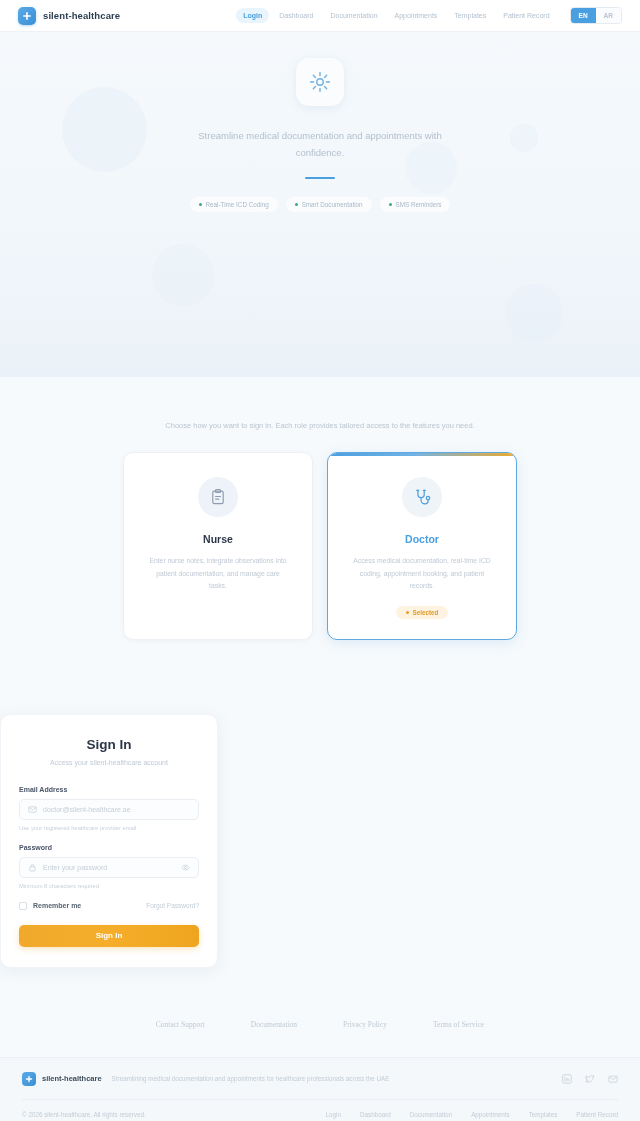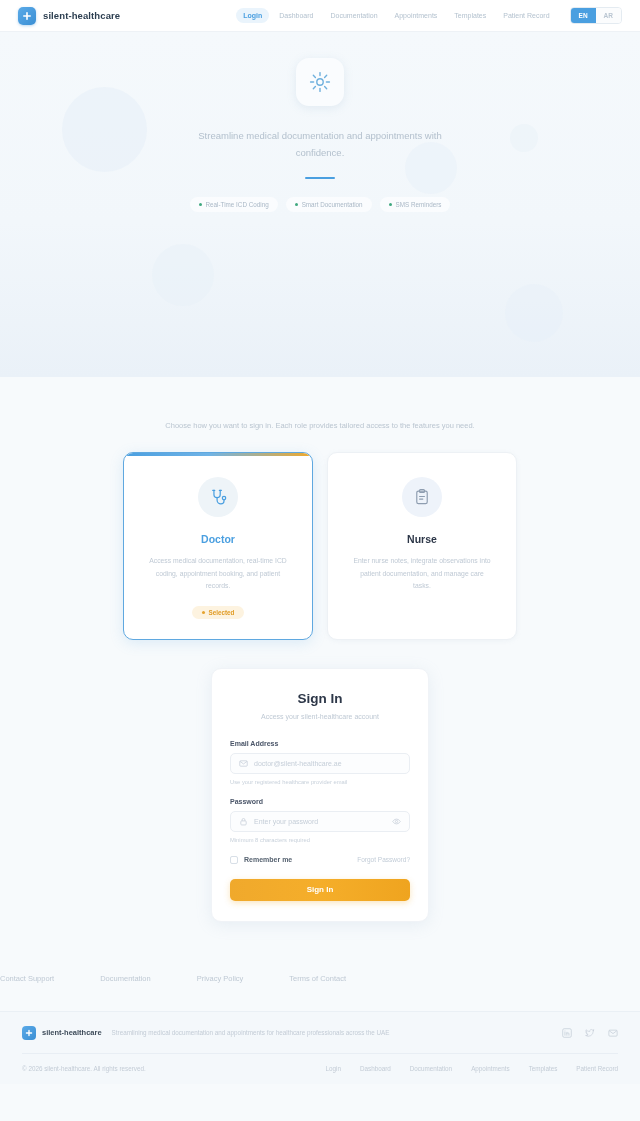--- a/index.html
+++ b/index.html
@@ -236,22 +236,21 @@
     padding: 3px 10px;
   }
   .selected-badge .dot {
     width: 3px; height: 3px; border-radius: 50%;
     background: #e6a32e;
   }
 
   
   .signin-wrap {
     display: flex;
-    justify-content: center;
-    padding-top: 28px;
+    padding-top: 74px;
   }
   .signin-card {
     width: 218px;
     background: #fff;
     border-radius: 10px;
     padding: 22px 18px 20px;
     box-shadow: 0 3px 16px rgba(150,175,200,.16);
     border: 1px solid #f0f3f7;
   }
   .signin-title {
@@ -330,24 +329,26 @@
     font-size: 8px;
     font-weight: bold;
     font-family: "Liberation Sans", sans-serif;
     cursor: pointer;
     box-shadow: 0 2px 6px rgba(240,169,44,.3);
   }
 
   
   .support-links {
     display: flex;
+    justify-content: center;
     gap: 46px;
     padding: 52px 0 28px;
     font-size: 7.5px;
     color: #bfc9d4;
+    font-family: Liberation Serif, serif;
   }
   .support-links span { cursor: pointer; }
 
   
   .footer {
     background: #f4f8fb;
     border-top: 1px solid #eaf0f5;
     padding: 14px 22px 0;
   }
   .footer-top {
@@ -472,49 +473,49 @@
       </span>
     </div>
   </div>
 </div>
 
 <div class="roles-section">
   <p class="section-sub">Choose how you want to sign in. Each role provides tailored access to the features you need.</p>
 
   <div class="role-cards">
 
+    <div class="role-card">
+      <div class="role-icon-wrap nurse">
+        <svg width="18" height="18" viewBox="0 0 20 20">
+          <rect x="4.2" y="3.4" width="11.6" height="14" rx="1.8" fill="none" stroke="#8e9db0" stroke-width="1.3"></rect>
+          <rect x="7.2" y="1.7" width="5.6" height="3.2" rx="1.1" fill="none" stroke="#8e9db0" stroke-width="1.3"></rect>
+          <path d="M7.3 9.4h5.4M7.3 12.3h3.6" stroke="#8e9db0" stroke-width="1.3" stroke-linecap="round"></path>
+        </svg>
+      </div>
+      <div class="role-name">Nurse</div>
+      <div class="role-desc">Enter nurse notes, integrate observations into patient documentation, and manage care tasks.</div>
+    </div>
+
     <div class="role-card selected">
       <div class="role-icon-wrap doctor">
         <svg width="19" height="19" viewBox="0 0 20 20">
           <path d="M5.2 2.6v4.2a3.3 3.3 0 0 0 6.6 0V2.6" fill="none" stroke="#4a9fe0" stroke-width="1.3" stroke-linecap="round"></path>
           <path d="M3.9 2.4h2.2M10.9 2.4h2.2" stroke="#4a9fe0" stroke-width="1.3" stroke-linecap="round"></path>
           <path d="M8.5 10.1v2.6a4 4 0 0 0 4 4 3.3 3.3 0 0 0 3.3-3.3v-1.1" fill="none" stroke="#4a9fe0" stroke-width="1.3" stroke-linecap="round"></path>
           <circle cx="15.8" cy="10.6" r="1.8" fill="none" stroke="#4a9fe0" stroke-width="1.3"></circle>
         </svg>
       </div>
       <div class="role-name">Doctor</div>
       <div class="role-desc">Access medical documentation, real-time ICD coding, appointment booking, and patient records.</div>
       <span class="selected-badge">
         <span class="dot"></span>
         <span>Selected</span>
       </span>
     </div>
 
-    <div class="role-card">
-      <div class="role-icon-wrap nurse">
-        <svg width="18" height="18" viewBox="0 0 20 20">
-          <rect x="4.2" y="3.4" width="11.6" height="14" rx="1.8" fill="none" stroke="#8e9db0" stroke-width="1.3"></rect>
-          <rect x="7.2" y="1.7" width="5.6" height="3.2" rx="1.1" fill="none" stroke="#8e9db0" stroke-width="1.3"></rect>
-          <path d="M7.3 9.4h5.4M7.3 12.3h3.6" stroke="#8e9db0" stroke-width="1.3" stroke-linecap="round"></path>
-        </svg>
-      </div>
-      <div class="role-name">Nurse</div>
-      <div class="role-desc">Enter nurse notes, integrate observations into patient documentation, and manage care tasks.</div>
-    </div>
-
   </div>
 </div>
 
 <div class="signin-wrap">
   <div class="signin-card">
     <div class="signin-title">Sign In</div>
     <div class="signin-sub">Access your silent-healthcare account</div>
 
     <label class="field-label">Email Address</label>
     <div class="input-box">
@@ -553,21 +554,21 @@
     </div>
 
     <button class="signin-btn">Sign In</button>
   </div>
 </div>
 
 <div class="support-links">
   <span>Contact Support</span>
   <span>Documentation</span>
   <span>Privacy Policy</span>
-  <span>Terms of Contact</span>
+  <span>Terms of Service</span>
 </div>
 
 <div class="footer">
   <div class="footer-top">
     <div class="footer-brand">
       <span class="footer-mark">
         <svg width="8" height="8" viewBox="0 0 10 10">
           <path d="M5 1.8v6.4M1.8 5h6.4" stroke="#ffffff" stroke-width="1.7" stroke-linecap="round"></path>
         </svg>
       </span>

